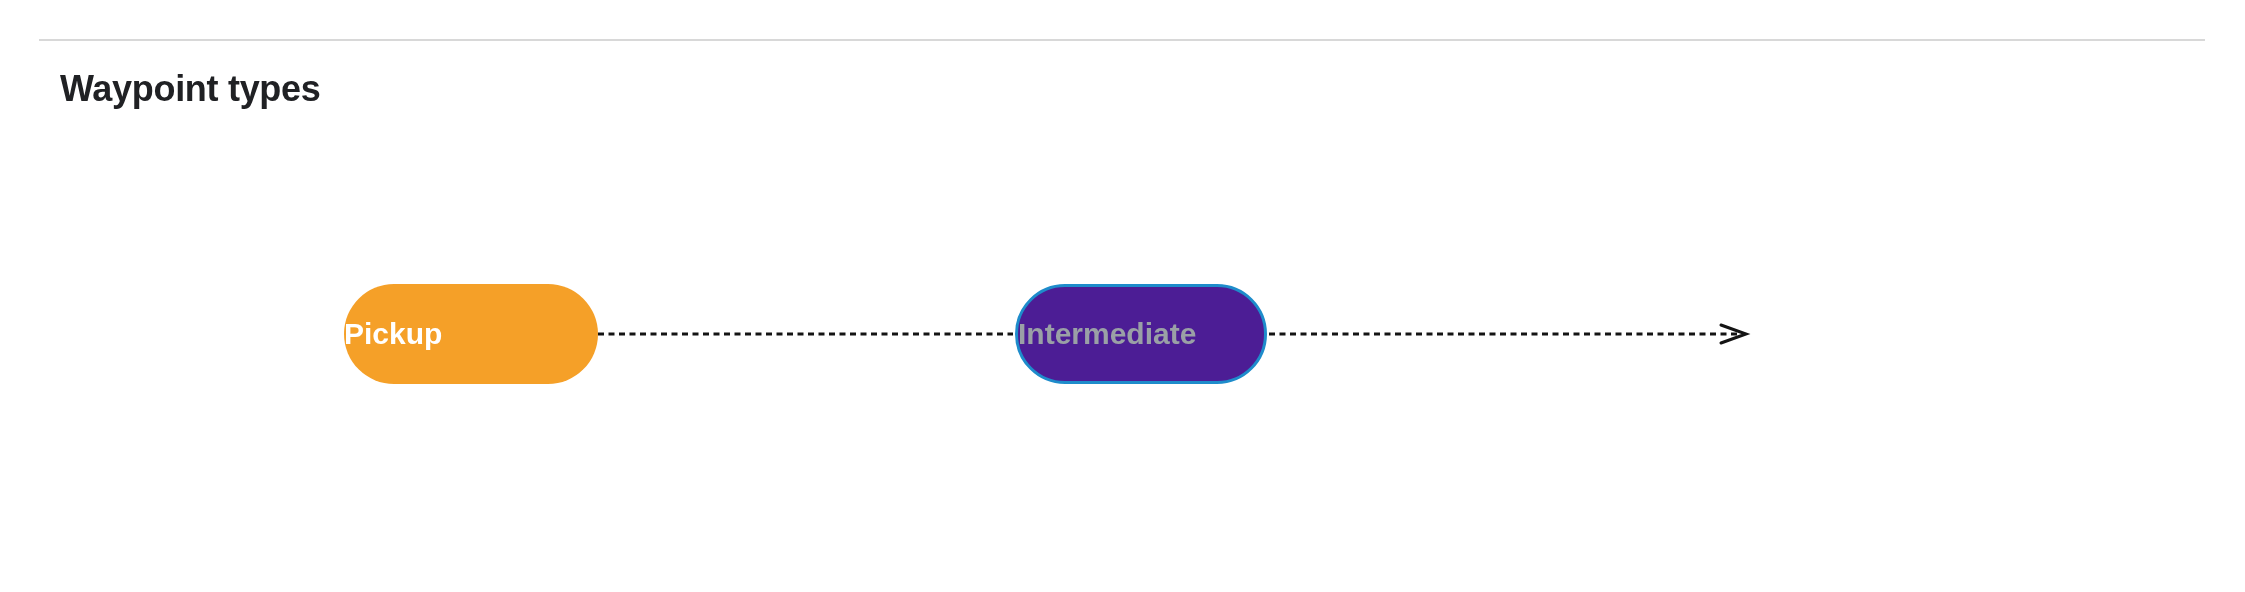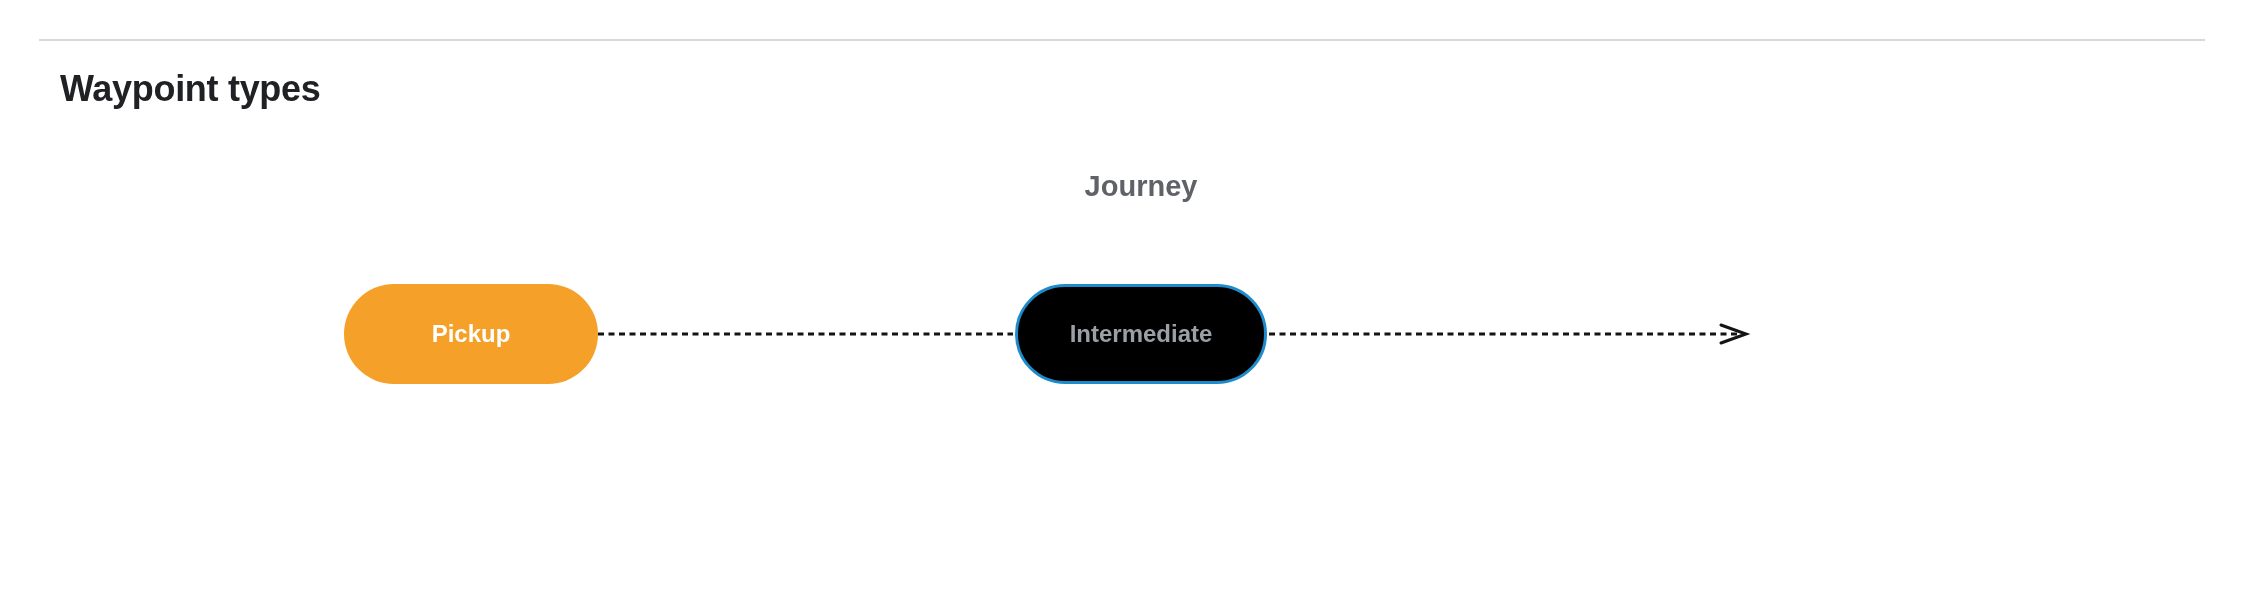--- a/index.html
+++ b/index.html
@@ -47,31 +47,30 @@
     white-space: nowrap;
   }
 
   .node {
     position: absolute;
     top: 284px;
     height: 100px;
     border-radius: 50px;
     display: flex;
     align-items: center;
-    justify-content: center;
-    font-size: 24px;
+    font-size: 30px;
     font-weight: 700;
     white-space: nowrap;
   }
   .node.endpoint {
     background: #f5a028;
     color: #ffffff;
   }
   .node.intermediate {
-    background: #000000;
+    background: #4c1d95;
     border: 3px solid #1e8ccb;
     color: #9aa0a6;
   }
   #node-pickup       { left: 344px;  width: 254px; }
   #node-intermediate { left: 1015px; width: 252px; }
   #node-dropoff      { left: 1750px; width: 254px; }
 
   .edges-layer {
     position: absolute;
     left: 0; top: 0;
@@ -82,21 +81,20 @@
 </style>
 </head>
 <body>
 
 <div class="canvas">
 
   <div class="divider top"></div>
 
   <h2 class="section-heading">Waypoint types</h2>
 
-  <div class="journey-label">Journey</div>
 
   <svg class="edges-layer" viewBox="0 0 2245 592">
     <line x1="598" y1="334" x2="1013" y2="334" stroke="#141414" stroke-width="3" stroke-dasharray="6 4.5"></line>
     <line x1="1269" y1="334" x2="1743" y2="334" stroke="#141414" stroke-width="3" stroke-dasharray="6 4.5"></line>
     <polyline points="1721,325 1746,334 1721,343" fill="none" stroke="#141414" stroke-width="3" stroke-linecap="round" stroke-linejoin="miter"></polyline>
   </svg>
 
   <div id="node-pickup" class="node endpoint">
     <span>Pickup</span>
   </div>

